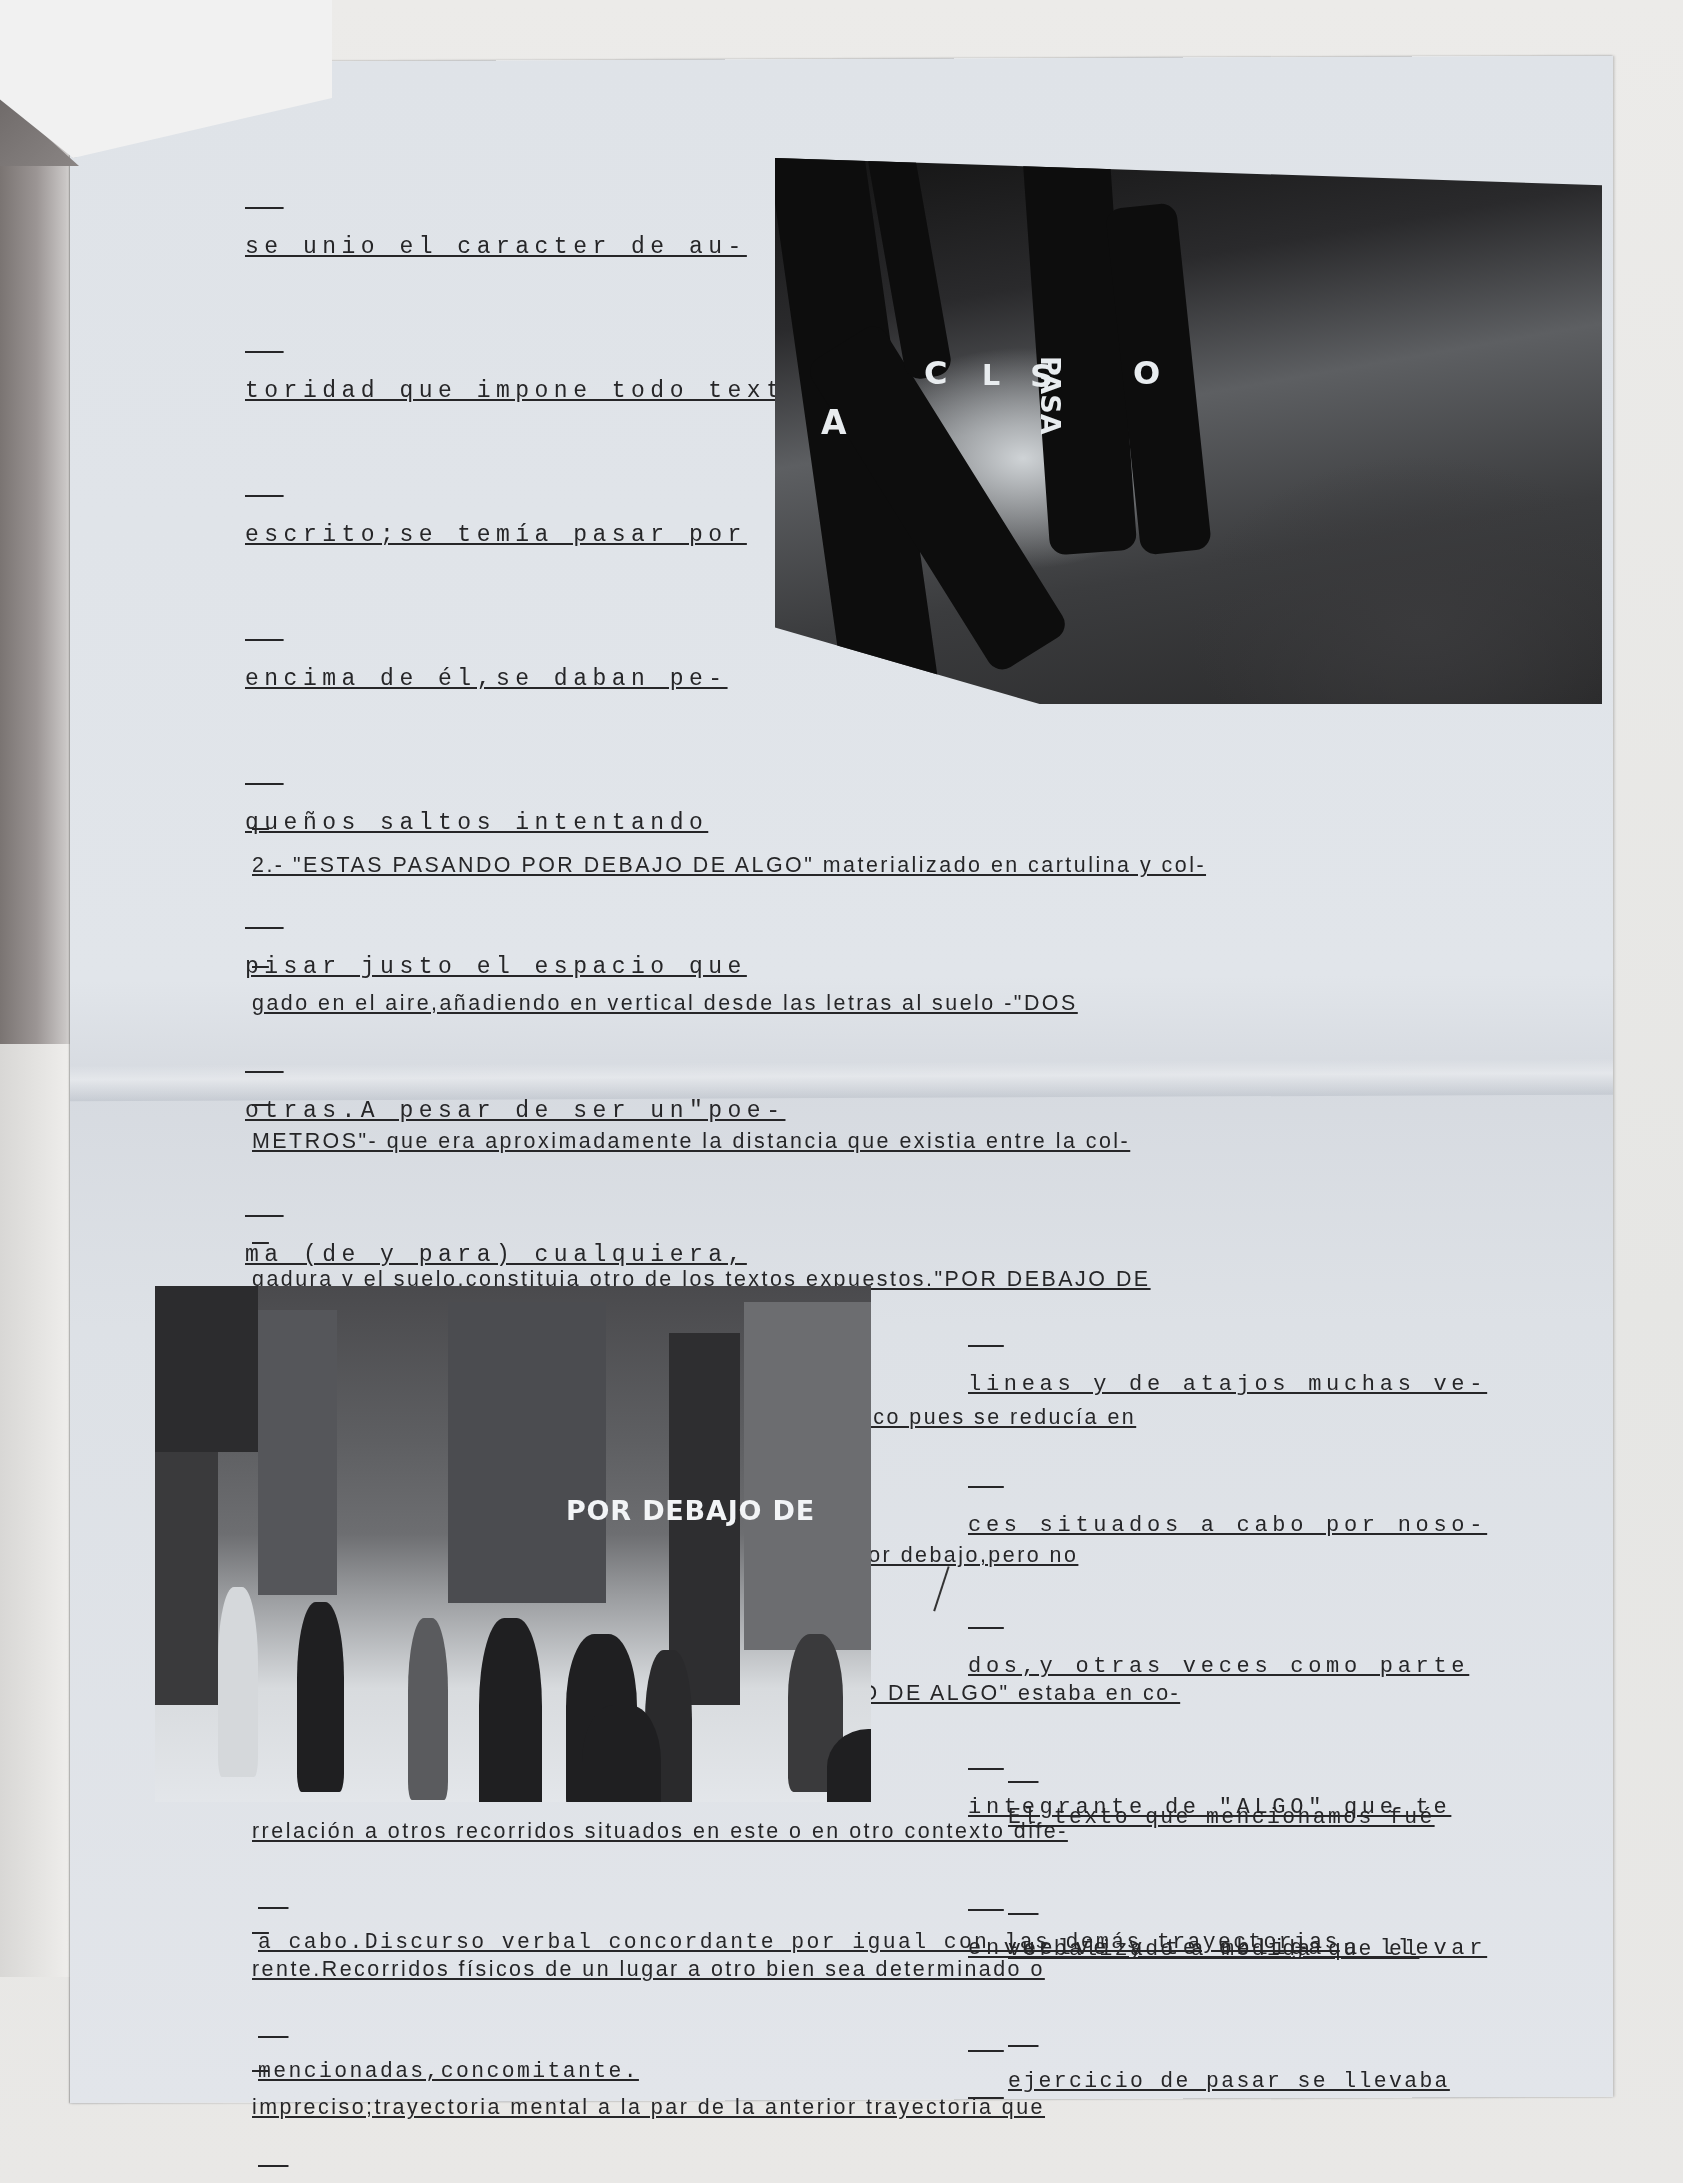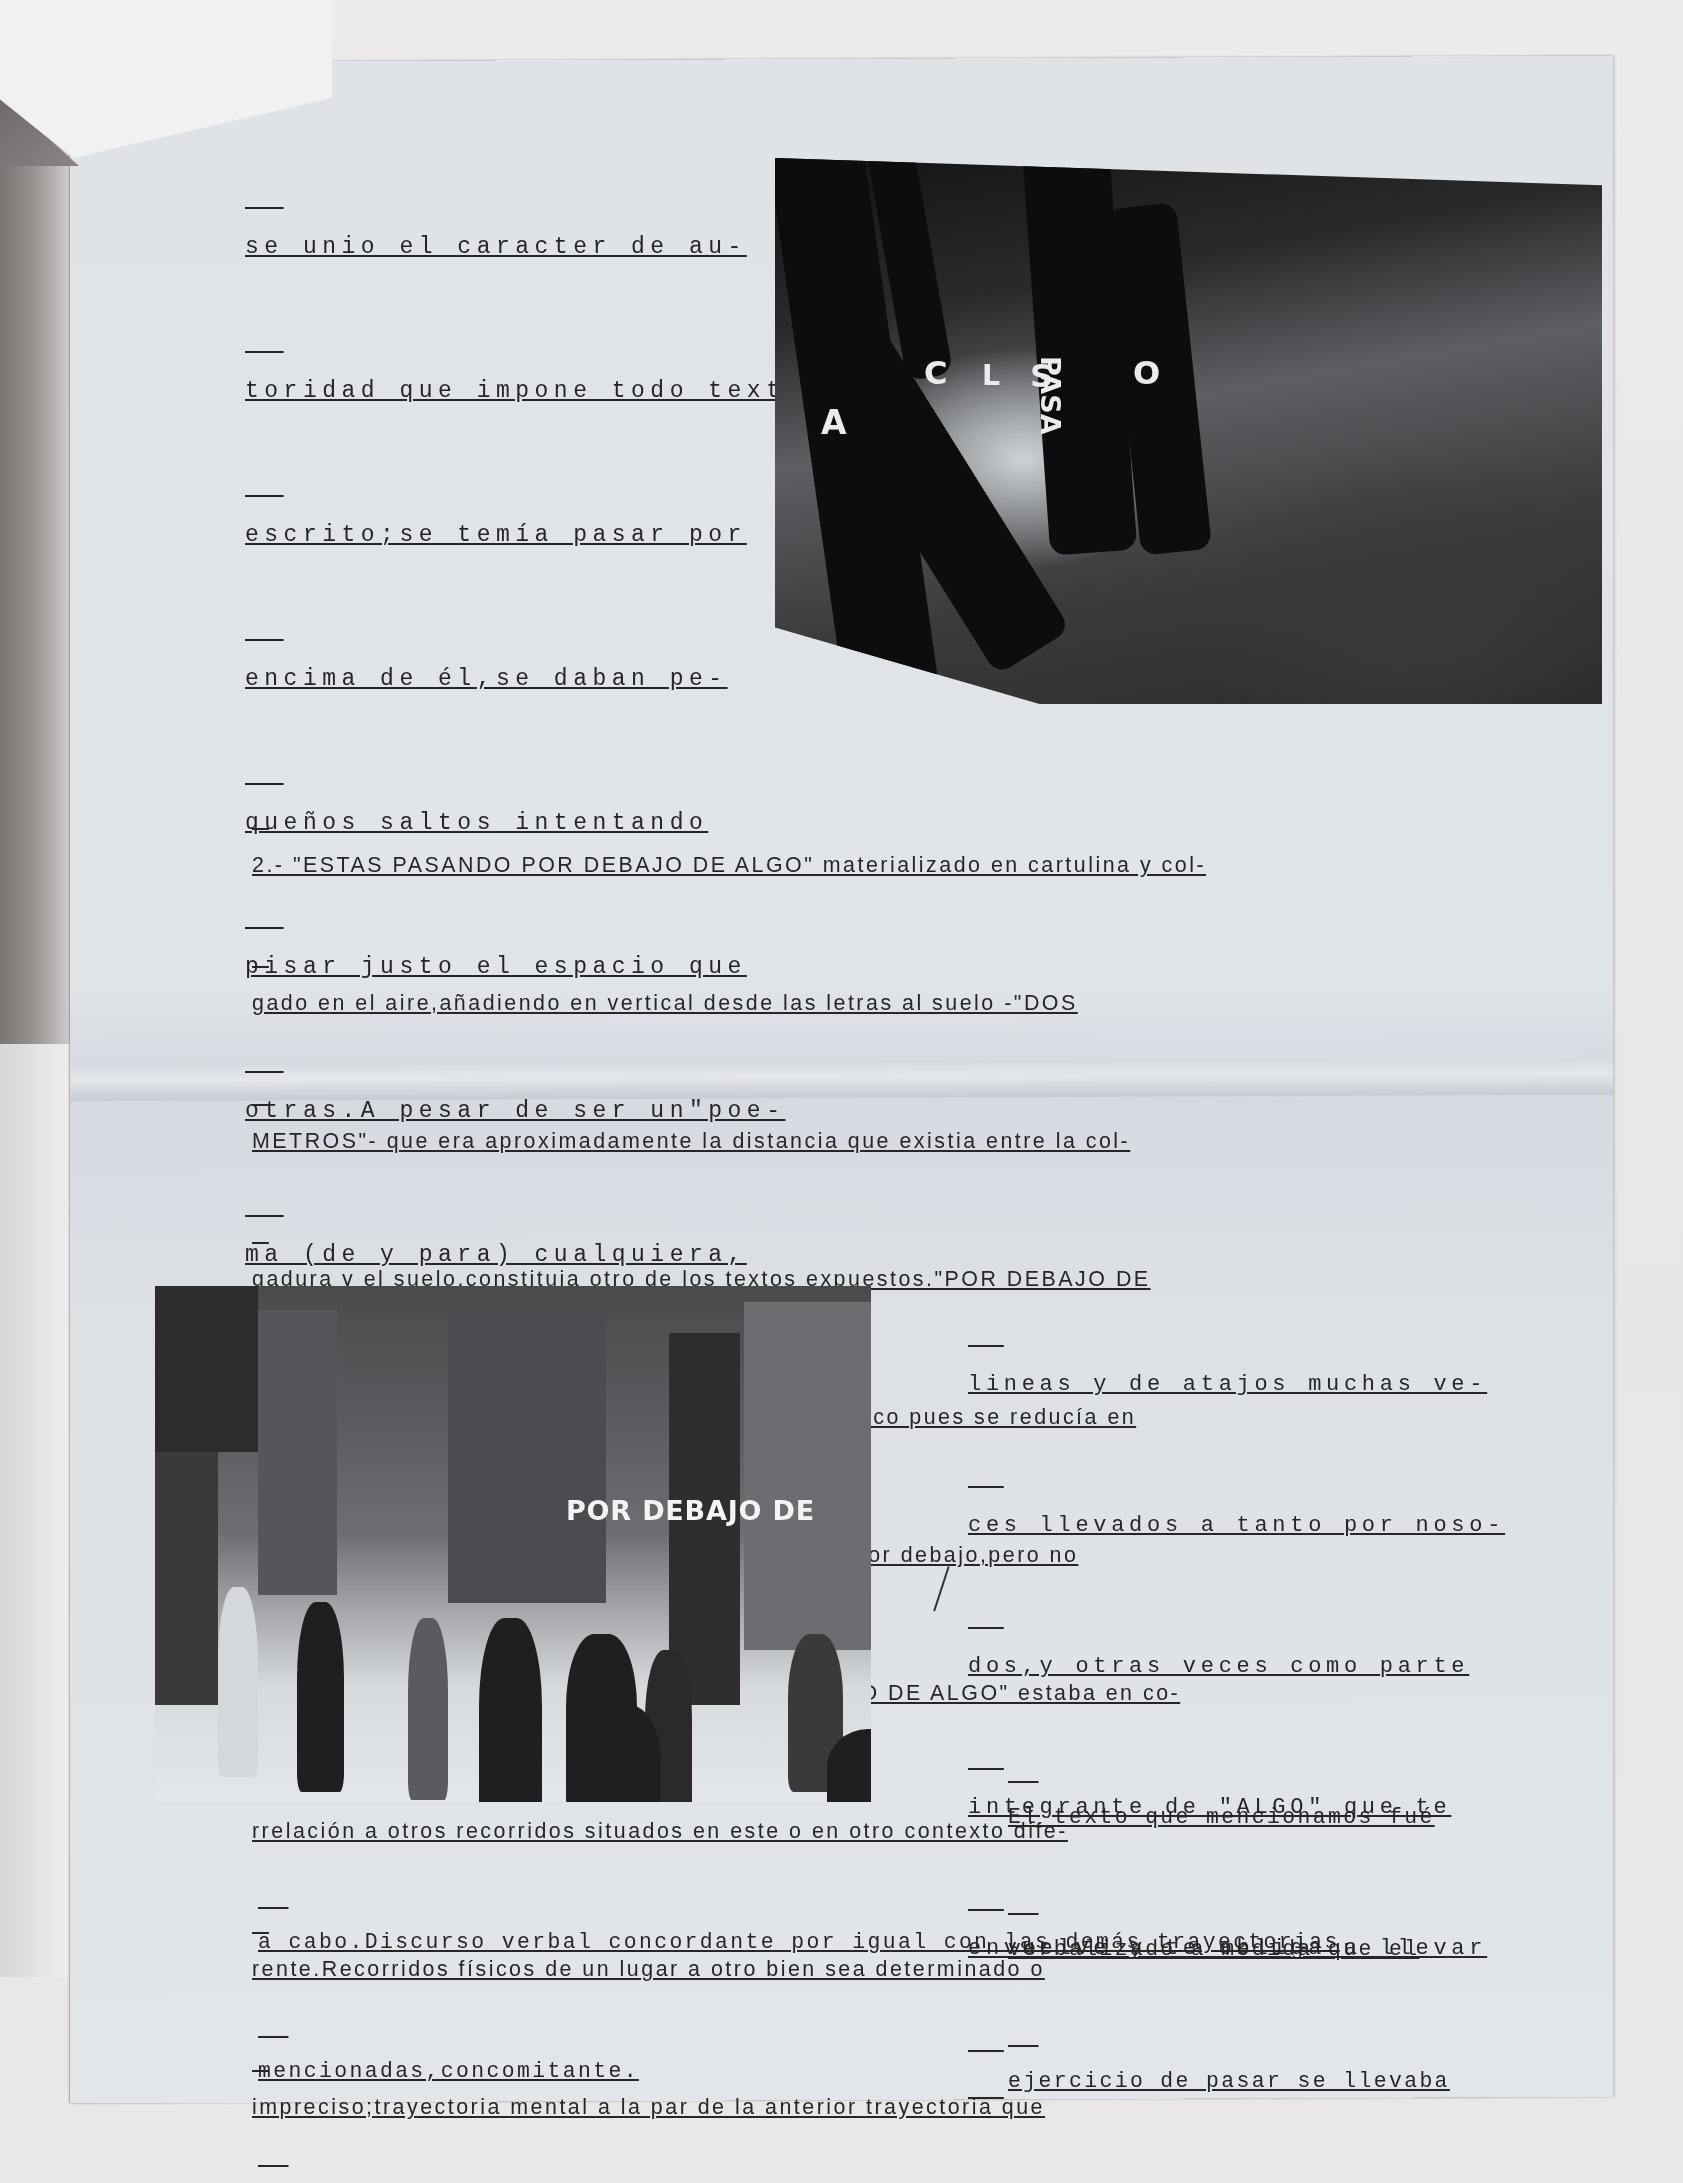--- a/index.html
+++ b/index.html
@@ -199,21 +199,21 @@
   <div class="person" style="left:490px; top:364px; width:47px; height:174px; background:#2a2a2c;"></div>
   <div class="person" style="left:427px; top:419px; width:79px; height:142px;"></div>
   <div class="person" style="left:633px; top:348px; width:55px; height:158px; background:#3a3a3c;"></div>
   <div class="person" style="left:672px; top:443px; width:103px; height:95px;"></div>
   <span class="banner">POR DEBAJO DE</span>
 </div>
 <div class="mark"></div>
 
 <div class="text col-right">
   <span class="line">lineas y de atajos muchas ve-</span>
-  <span class="line">ces llevados a tanto por noso-</span>
+  <span class="line">ces situados a cabo por noso-</span>
   <span class="line">dos,y otras veces como parte</span>
   <span class="line">integrante de "ALGO" que te</span>
   <span class="line">envuelve y te obliga a llevar</span>
   
   
 </div>
 
 <div class="text col-right2">
   <span class="line">El texto que mencionamos fué</span>
   <span class="line">verbalizado a medida que el</span>

